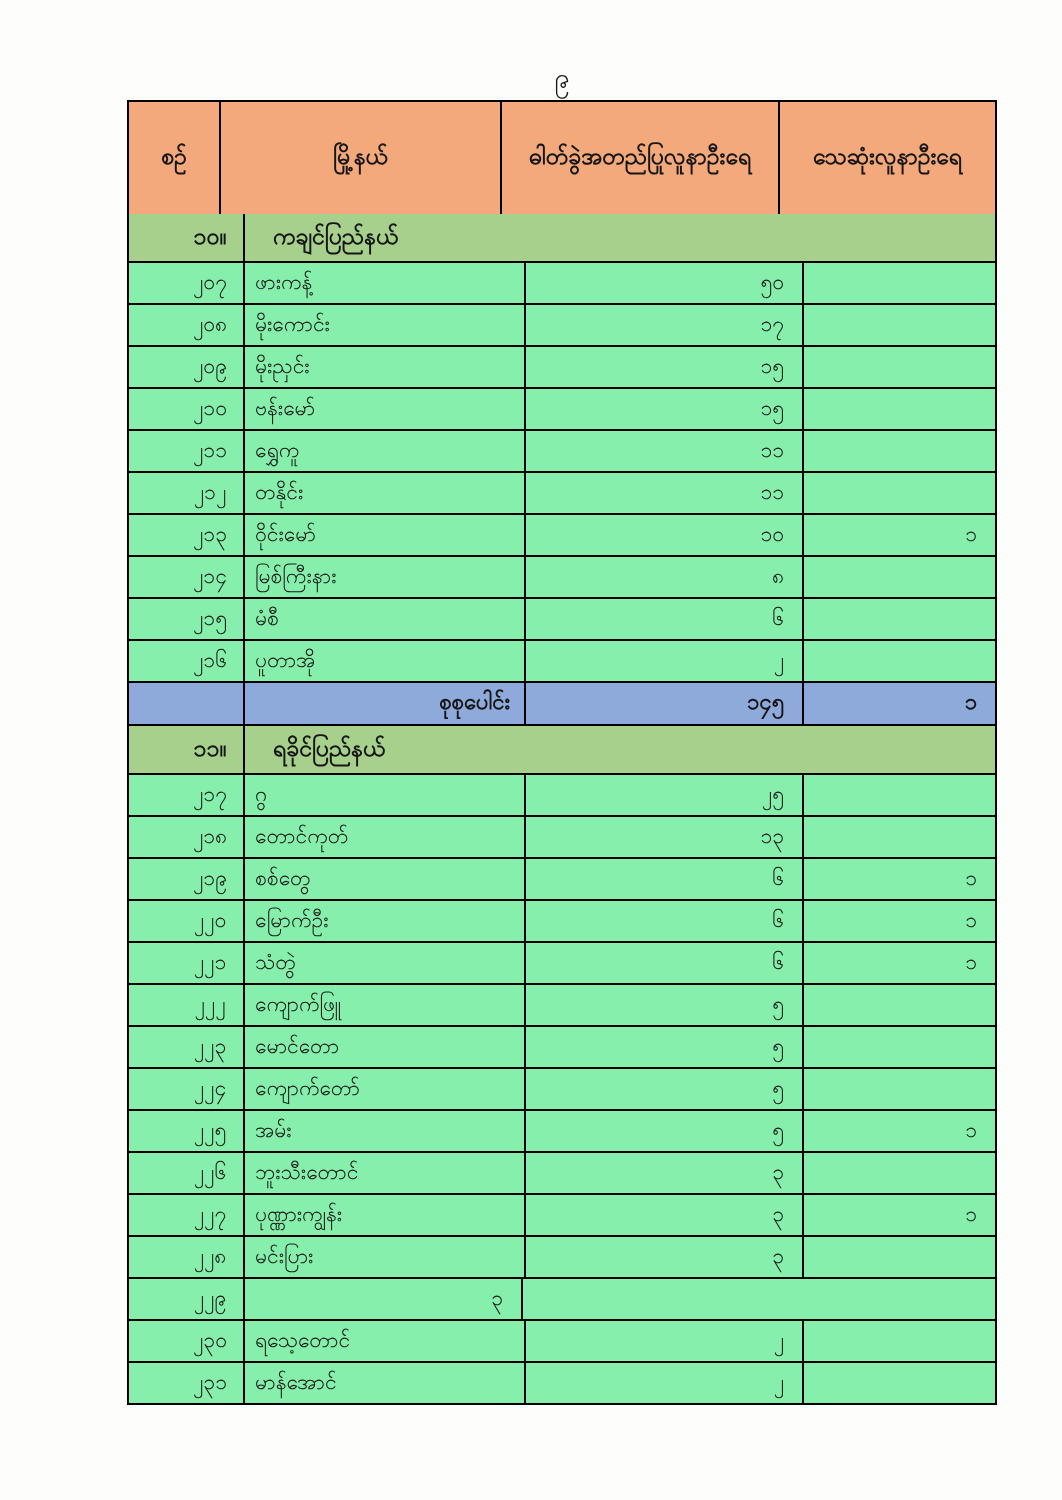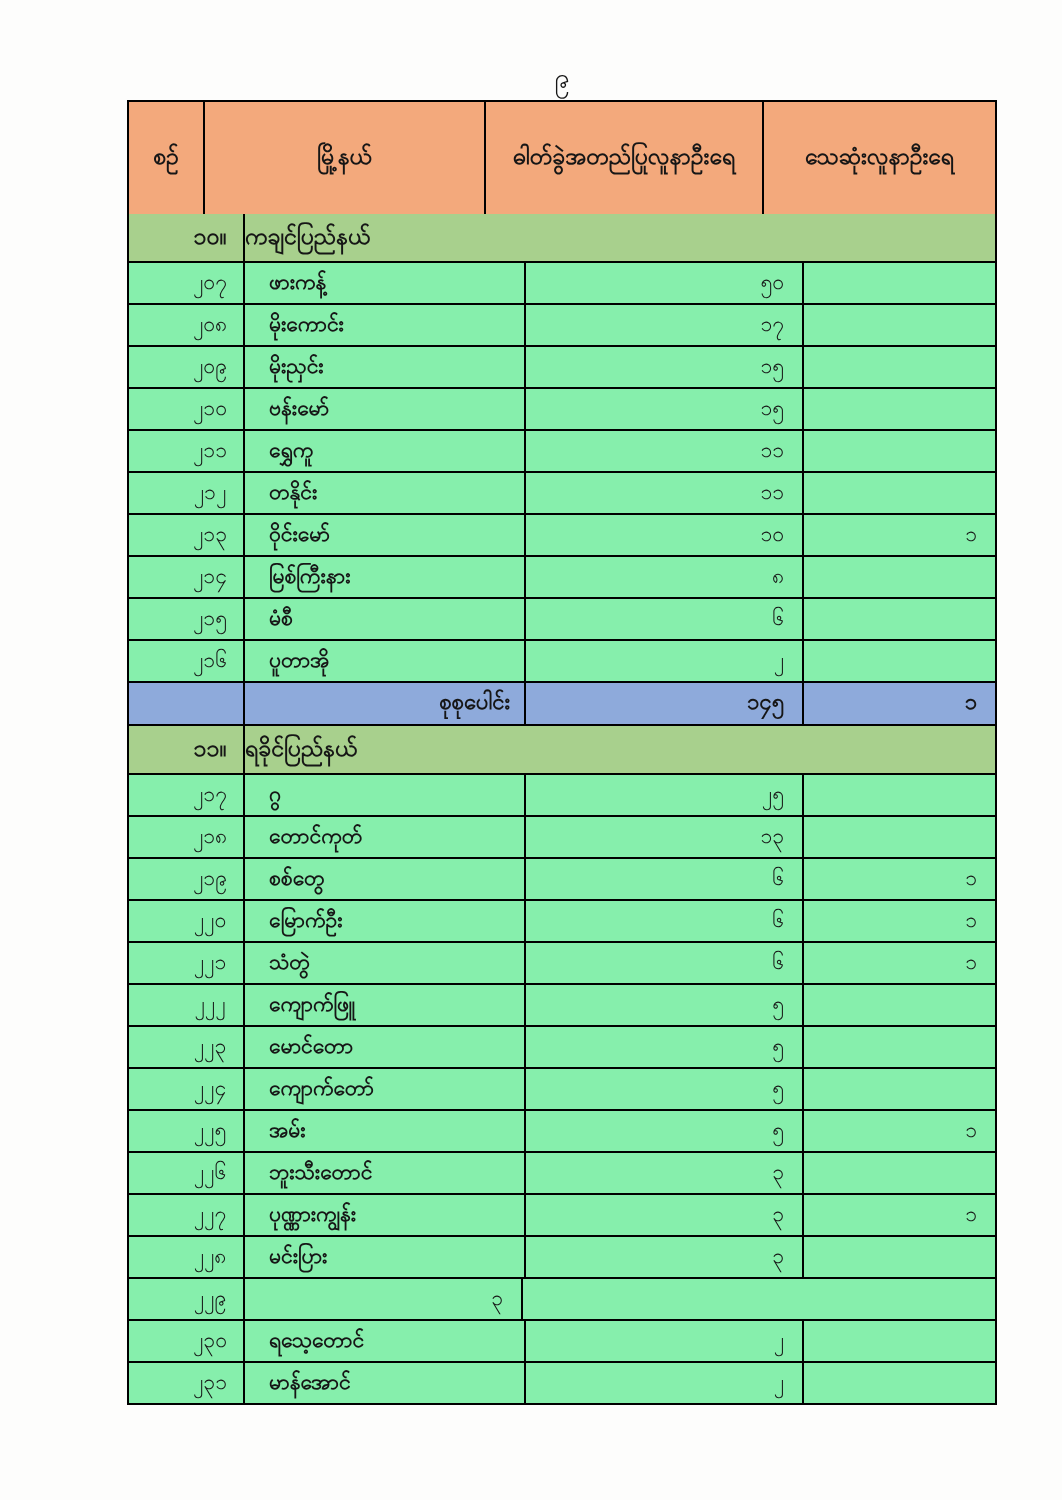--- a/index.html
+++ b/index.html
@@ -17,28 +17,28 @@
     box-sizing:border-box;border:2px solid #000;background:#fff;
   }
   .t-row{display:flex;border-top:2px solid #000;}
   .t-row:first-child{border-top:none;}
   .cell{
     box-sizing:content-box;display:flex;align-items:center;
     border-left:2px solid #000;overflow:hidden;
   }
   .cell:first-child{border-left:none;padding-left:48px;}
   .c1{width:66px;justify-content:center;}
-  .c2{width:281px;padding-left:24px;box-sizing:border-box;font-weight:bold;}
+  .c2{width:281px;padding-left:10px;box-sizing:border-box;}
   .c3{width:278px;justify-content:flex-end;padding-right:18px;box-sizing:border-box;}
   .c4{flex:1;justify-content:flex-end;padding-right:18px;box-sizing:border-box;}
   .header-row{height:112px;background:var(--orange);}
-  .header-row .cell{font-weight:700;font-size:23px;justify-content:center;padding:0 4px;text-align:right;}
+  .header-row .cell{font-weight:700;font-size:23px;justify-content:center;padding:0 12px;text-align:right;}
   .section-row{height:47px;background:var(--green);font-weight:700;font-size:23px;}
   .section-row .c1{justify-content:center;}
-  .section-row .merged{flex:1;border-left:2px solid #000;display:flex;align-items:center;padding-left:0;}
+  .section-row .merged{flex:1;border-left:2px solid #000;display:flex;align-items:center;padding-left:28px;}
   .data-row{height:40px;font-size:21px;background:#86efac;}
   .total-row{height:41px;background:var(--blue);font-weight:700;font-size:22px;}
   .total-row .c2{justify-content:flex-end;padding-right:14px;}
 </style>
 </head>
 <body>
 
 <div class="page-number">၉</div>
 
 <div class="covid-table">

